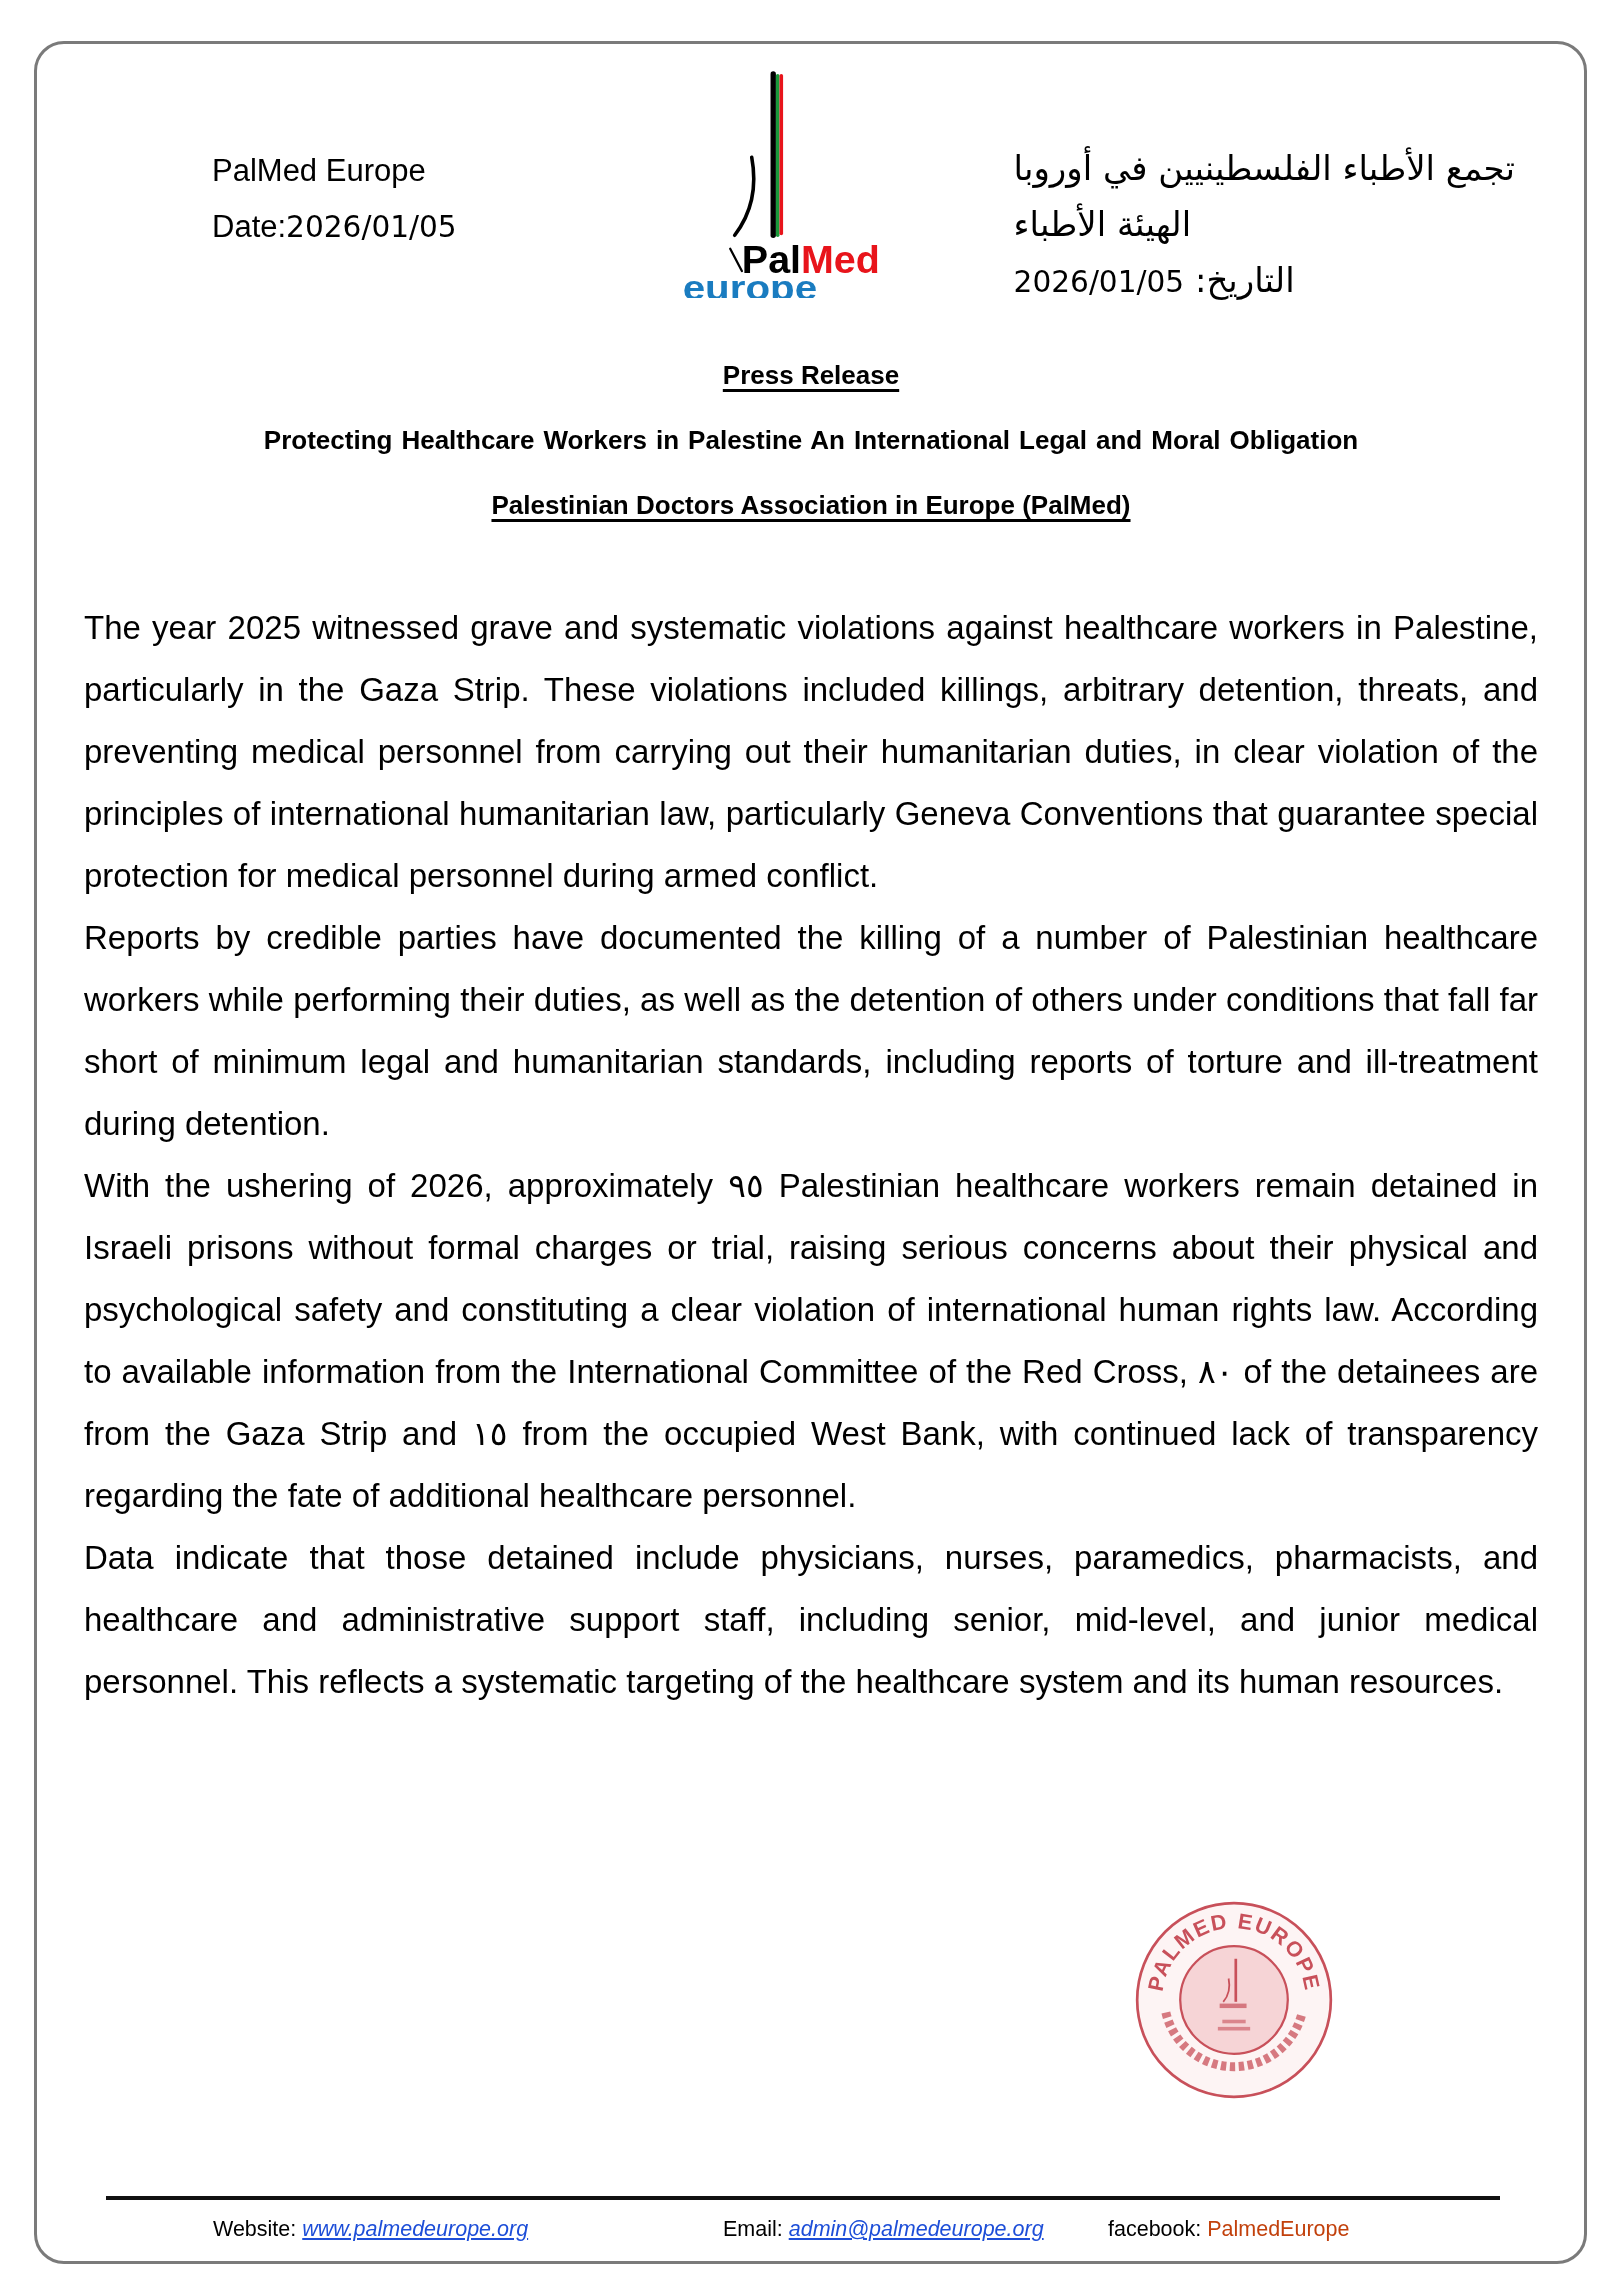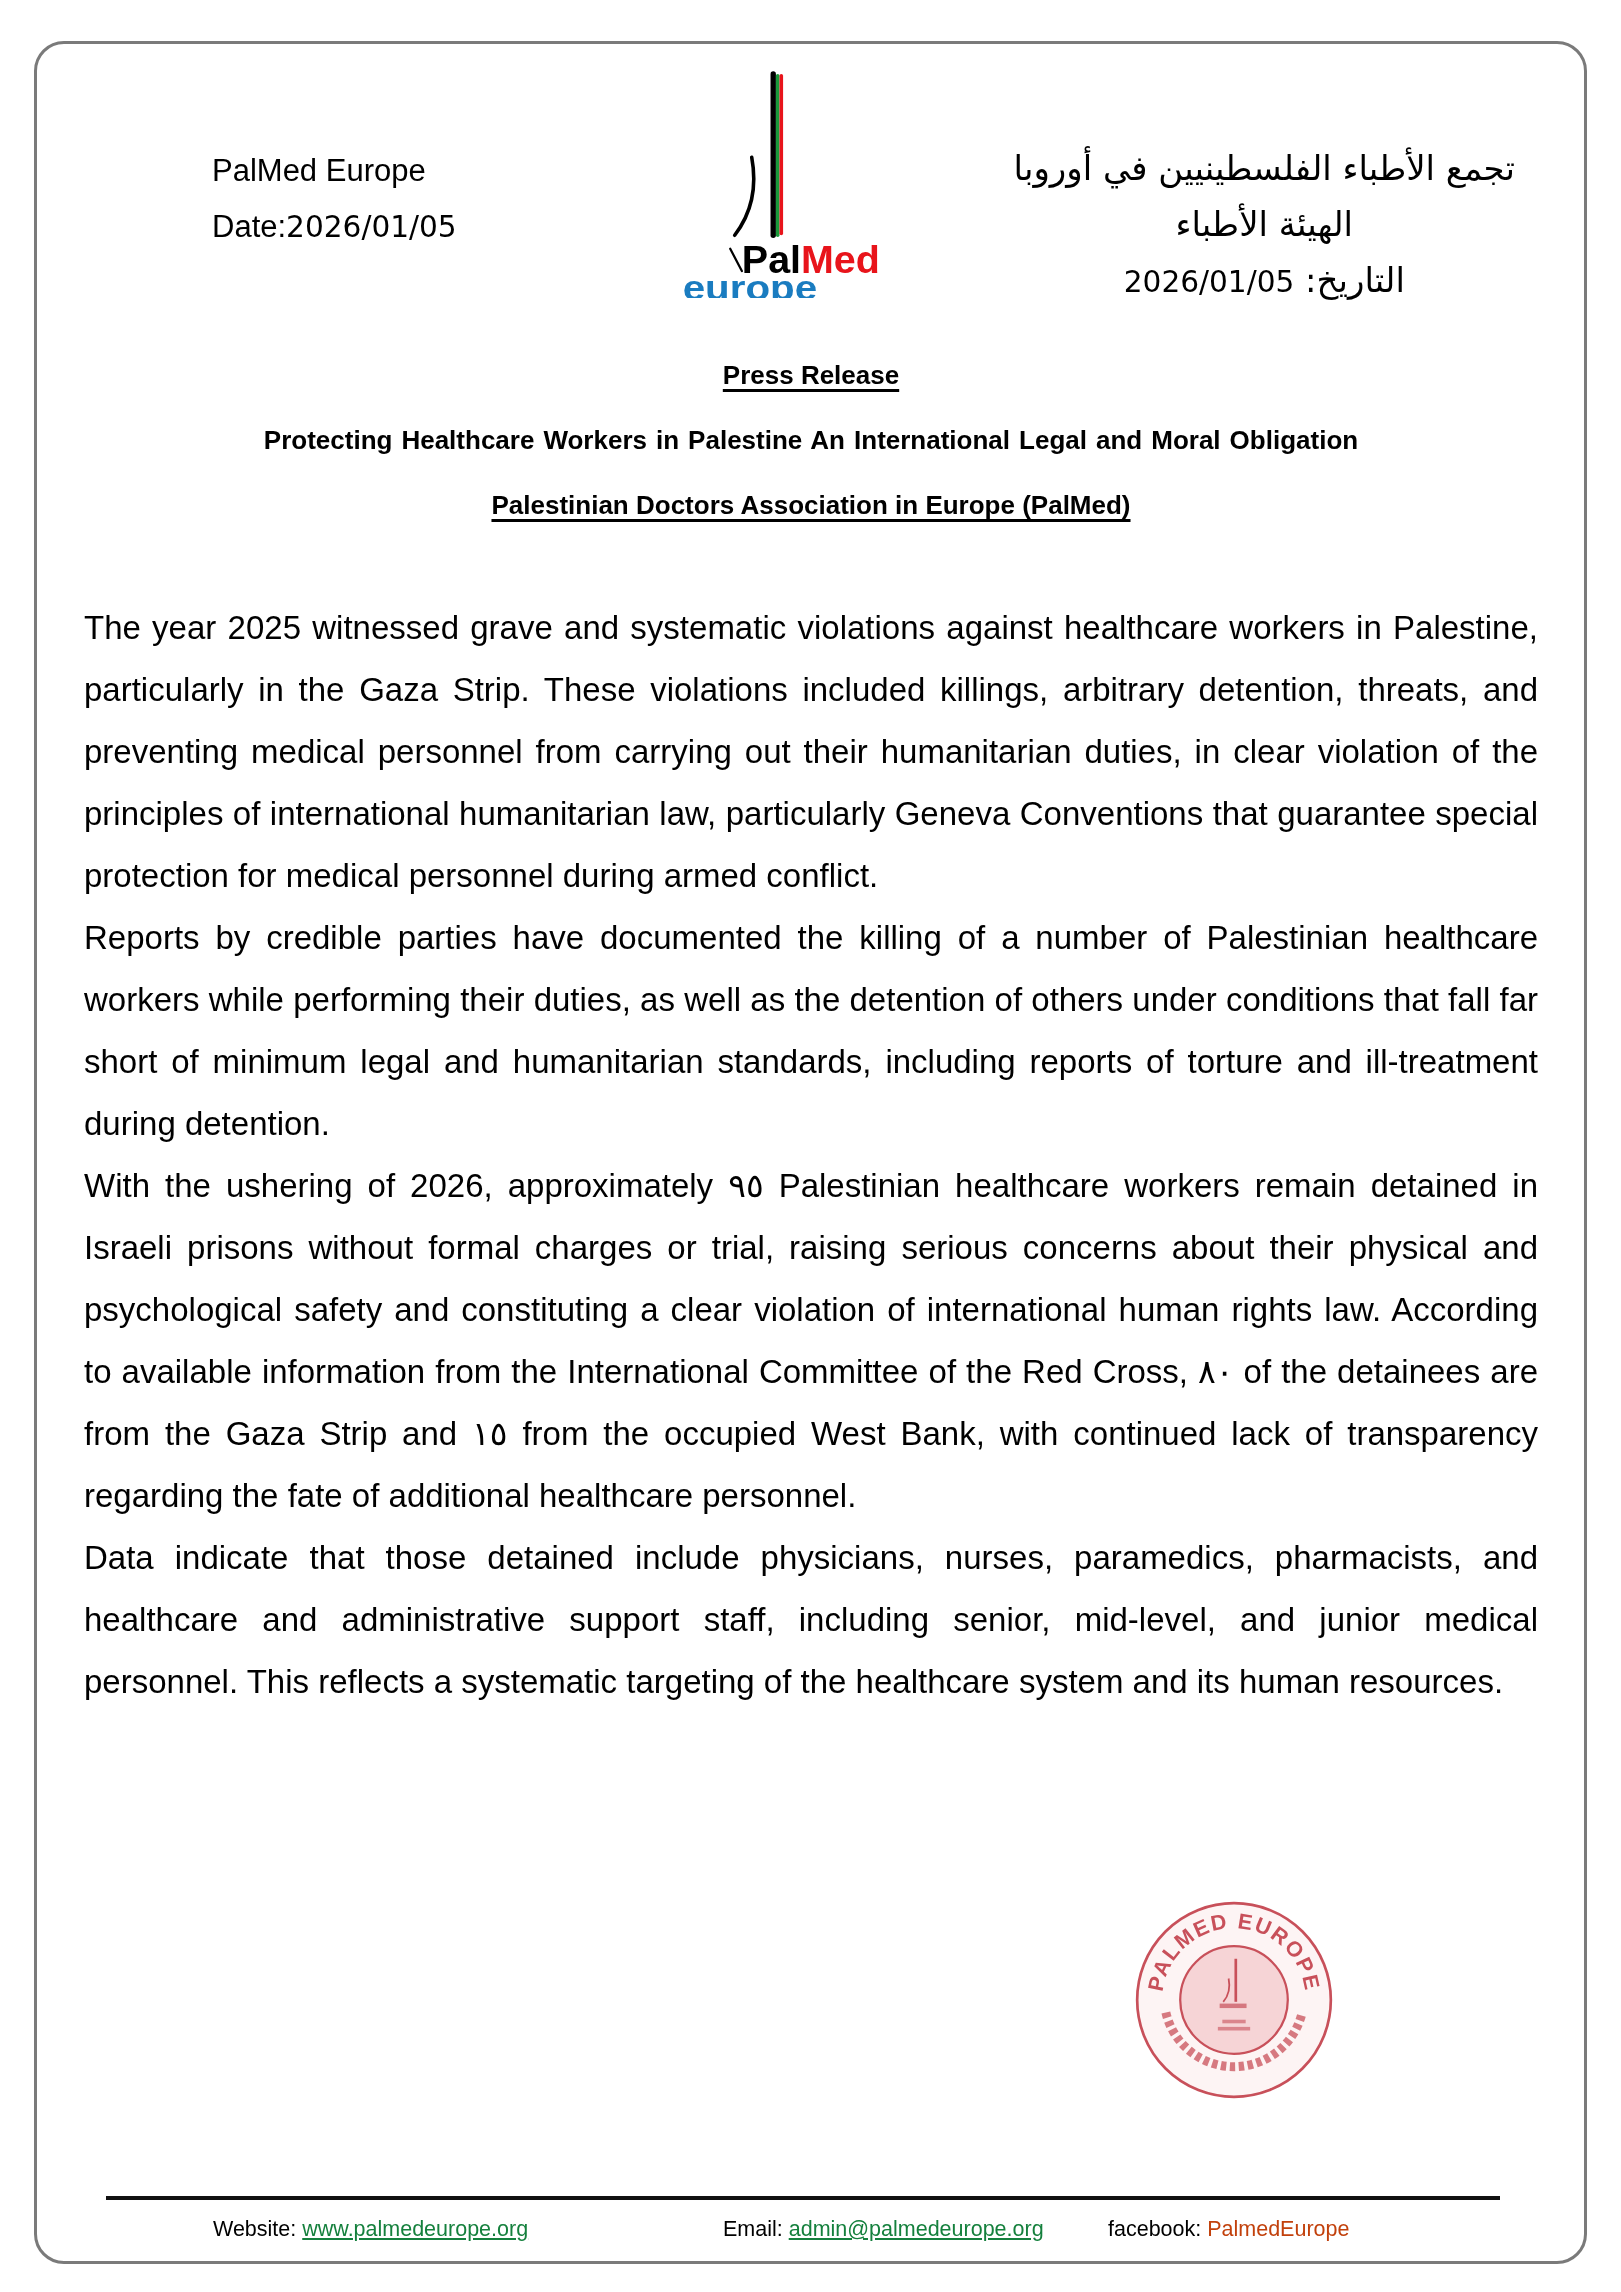--- a/index.html
+++ b/index.html
@@ -4,36 +4,36 @@
 <style>
   html, body { margin: 0; padding: 0; background: #ffffff; }
   body { width: 1622px; height: 2293px; position: relative; overflow: hidden;
          font-family: "Liberation Sans", sans-serif; color: #000; }
   .frame { position: absolute; left: 34px; top: 41px; width: 1553px; height: 2223px;
            border: 3.6px solid #7a7a7a; border-radius: 30px; box-sizing: border-box; }
   .hdr-left { position: absolute; left: 212px; top: 143px; font-size: 31px; line-height: 56px; }
   .hdr-left div { white-space: nowrap; }
   .hdr-left .date-val { font-family: "DejaVu Sans", sans-serif; font-size: 29.6px; }
   .hdr-right { position: absolute; right: 107px; top: 140px; font-size: 34px; line-height: 56px;
-               direction: rtl; text-align: center; font-family: "DejaVu Sans", sans-serif; }
+               direction: rtl; text-align: left; font-family: "DejaVu Sans", sans-serif; }
   .hdr-right div { white-space: nowrap; }
   .hdr-right .date-val { font-family: "DejaVu Sans", sans-serif; font-size: 29.6px; direction: ltr; unicode-bidi: embed; }
   .logo { position: absolute; left: 663px; top: 56px; width: 233px; height: 242px; }
   .headings { position: absolute; left: 84px; width: 1454px; top: 343px; text-align: center; }
   .headings .h { font-weight: bold; font-size: 26px; line-height: 65px; }
   .headings .u { text-decoration: underline; text-underline-offset: 5.4px; text-decoration-thickness: 2.7px; }
   .headings .title { text-align: justify; text-align-last: center; word-spacing: 1.8px; }
   .body { position: absolute; left: 84px; width: 1454px; top: 597px; font-size: 33px; line-height: 62px;
           text-align: justify; }
   .body p { margin: 0; }
   .stamp { position: absolute; left: 1130px; top: 1896px; width: 208px; height: 208px; }
   .footer-rule { position: absolute; left: 106px; top: 2196px; width: 1394px; height: 3.6px; background: #111; }
   .footer { position: absolute; top: 2216px; left: 0; width: 1622px; font-size: 21.5px; line-height: 27px; }
   .footer .item { position: absolute; white-space: nowrap; }
-  .footer a { color: #15803d; text-decoration: underline; }
+  .footer a { color: #1d4ed8; text-decoration: underline; font-style: italic; }
   .footer .fb { color: #c2410c; }
 </style>
 </head>
 <body>
 
 <div class="frame"></div>
 
 <div class="hdr-left">
   <div>PalMed Europe</div>
   <div><span>Date:</span><span class="date-val">2026/01/05</span></div>

